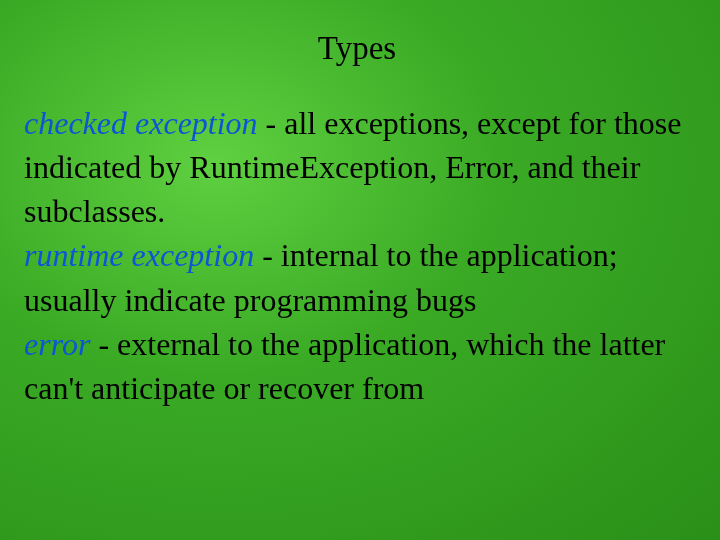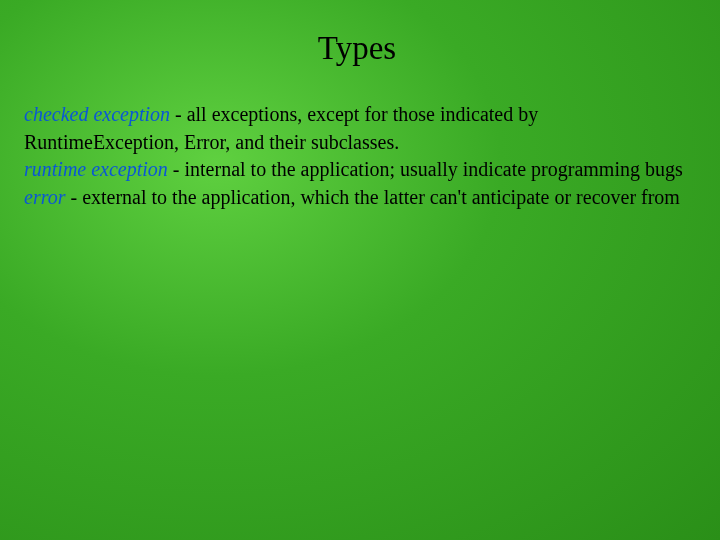--- a/index.html
+++ b/index.html
@@ -20,21 +20,21 @@
     .title {
       text-align: center;
       font-size: 33px;
       font-weight: normal;
       color: #000000;
       margin-bottom: 34px;
       padding-left: 90px;
       padding-right: 90px;
     }
     .content {
-      font-size: 20px;
+      font-size: 32px;
       line-height: 1.38;
       color: #000000;
     }
     .term {
       color: #0a56d6;
       font-style: italic;
     }
     .entry {
       margin-bottom: 0;
     }

